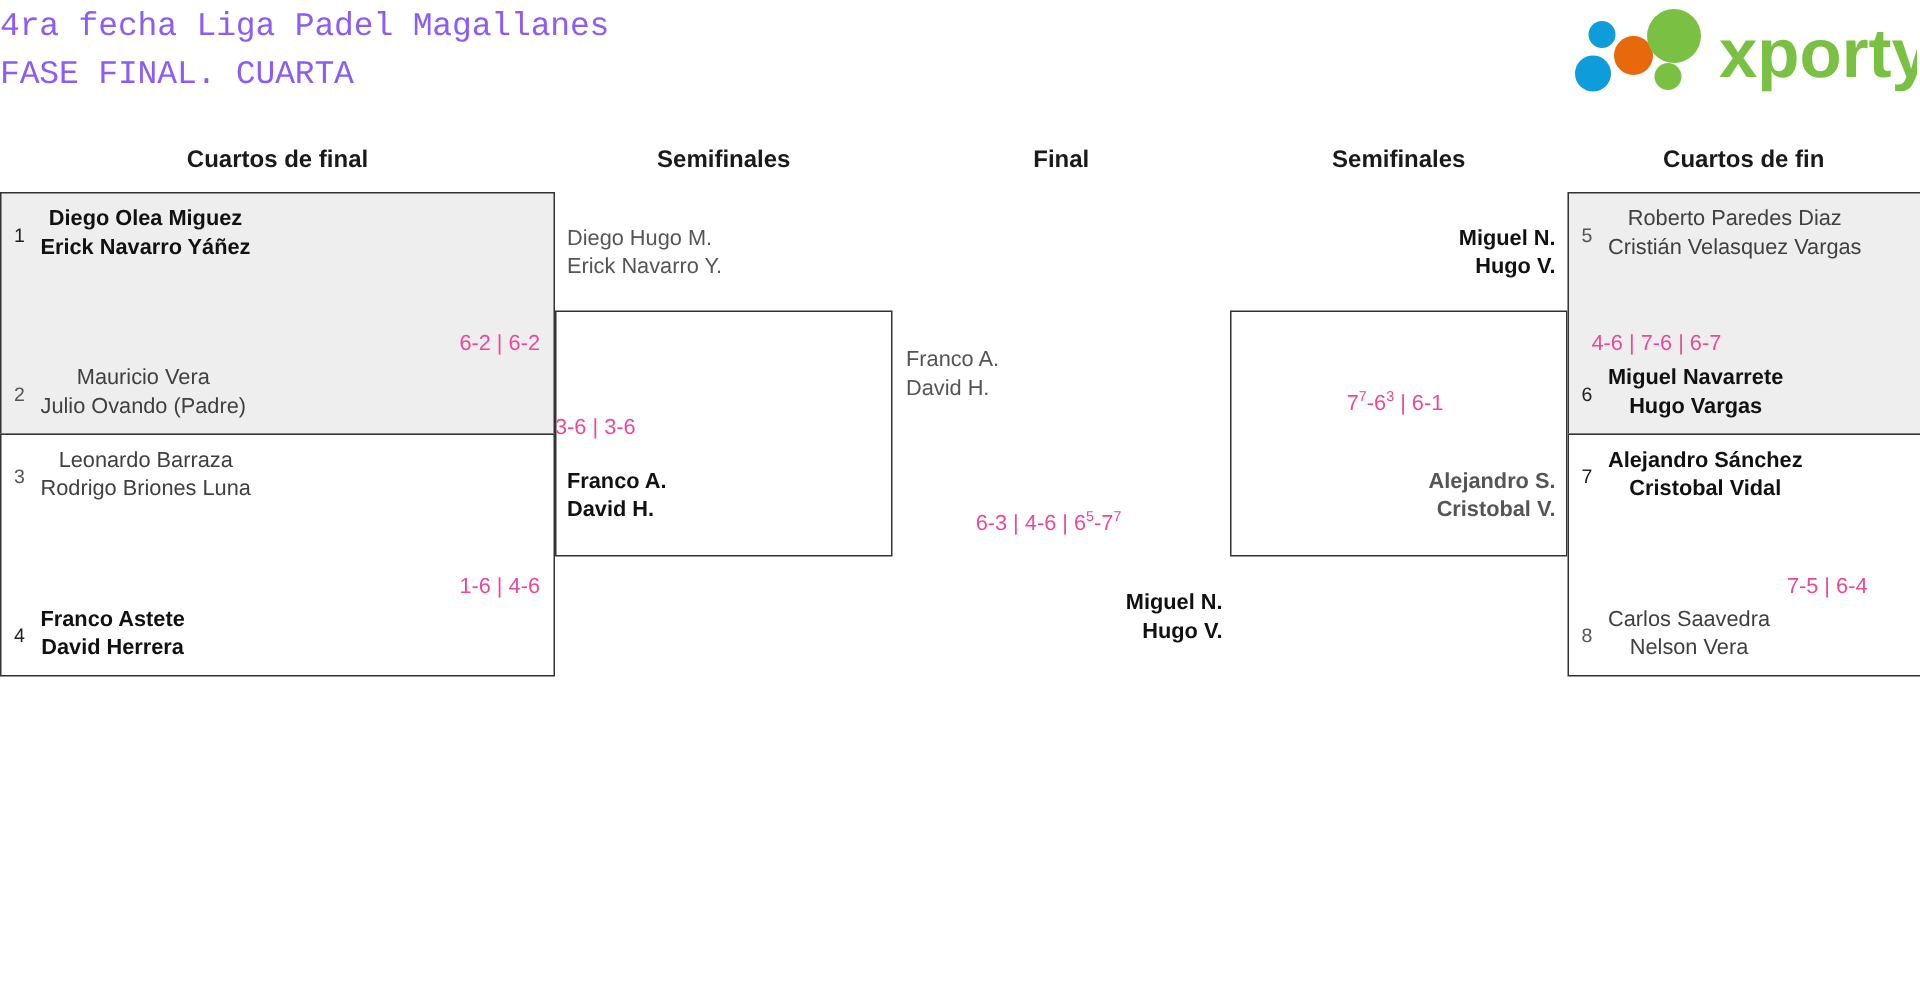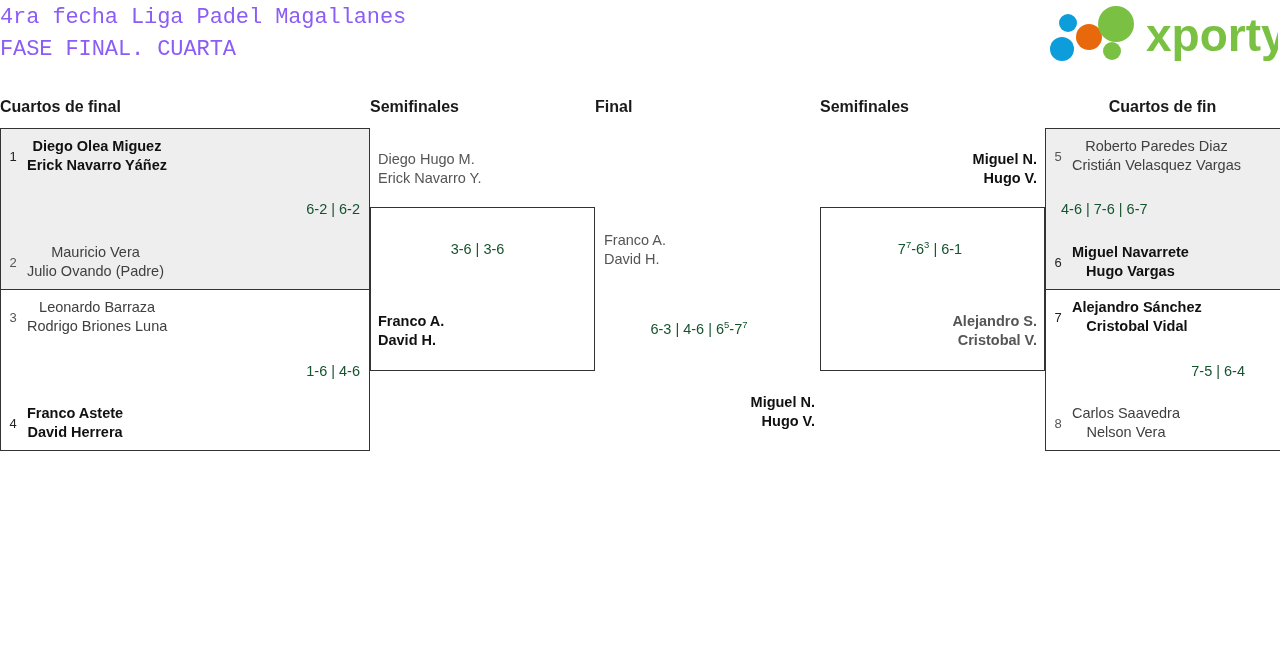--- a/index.html
+++ b/index.html
@@ -39,20 +39,21 @@
   .logo svg { display: block; }
 
   
   .round-head {
     position: absolute;
     top: 96px;
     font-size: 16px;
     line-height: 22px;
     font-weight: 700;
     color: #1a1a1a;
+    text-align: center;
     white-space: nowrap;
     overflow: hidden;
   }
   #rh0 { left: 0px;    width: 370px; }
   #rh1 { left: 370px;  width: 225px; }
   #rh2 { left: 595px;  width: 225px; }
   #rh3 { left: 820px;  width: 225px; }
   #rh4 { left: 1045px; width: 235px; text-align: center; }
 
   
@@ -118,22 +119,23 @@
   .float-team .nm { display: block; }
   .float-team.winner { font-weight: 700; color: #111111; }
   .float-team.loser  { font-weight: 400; color: #555555; }
   .float-team.ralign { text-align: right; }
 
   
   .score {
     position: absolute;
     font-size: 14.5px;
     line-height: 19px;
-    color: #14532d;
-    white-space: nowrap;
+    color: #ec4899;
+    white-space: nowrap;
+    margin-top: 20px;
   }
   .score.ralign { text-align: right; }
   .score.calign { text-align: center; }
   .score sup { font-size: 9.5px; vertical-align: super; line-height: 0; }
 
   
   .conn {
     position: absolute;
     background: #333333;
   }
@@ -241,21 +243,21 @@
   </div>
   <div class="score" style="left:1045px; top:362px; width:200px; text-align:right;">7-5 | 6-4</div>
 
   <div class="match sf" id="m-sf1"></div>
 
   <div class="float-team loser" style="left:378px; top:150px;">
     <span class="nm">Diego Hugo M.</span>
     <span class="nm">Erick Navarro Y.</span>
   </div>
 
-  <div class="score" style="left:370px; top:240px; width:215px; text-align:center;">3-6 | 3-6</div>
+  <div class="score" style="left:370px; top:256px; width:215px; text-align:left;">3-6 | 3-6</div>
 
   <div class="float-team winner" style="left:378px; top:312px;">
     <span class="nm">Franco A.</span>
     <span class="nm">David H.</span>
   </div>
 
   <div class="match sf" id="m-sf2"></div>
 
   <div class="float-team winner ralign" style="left:820px; top:150px; width:217px;">
     <span class="nm">Miguel N.</span>

